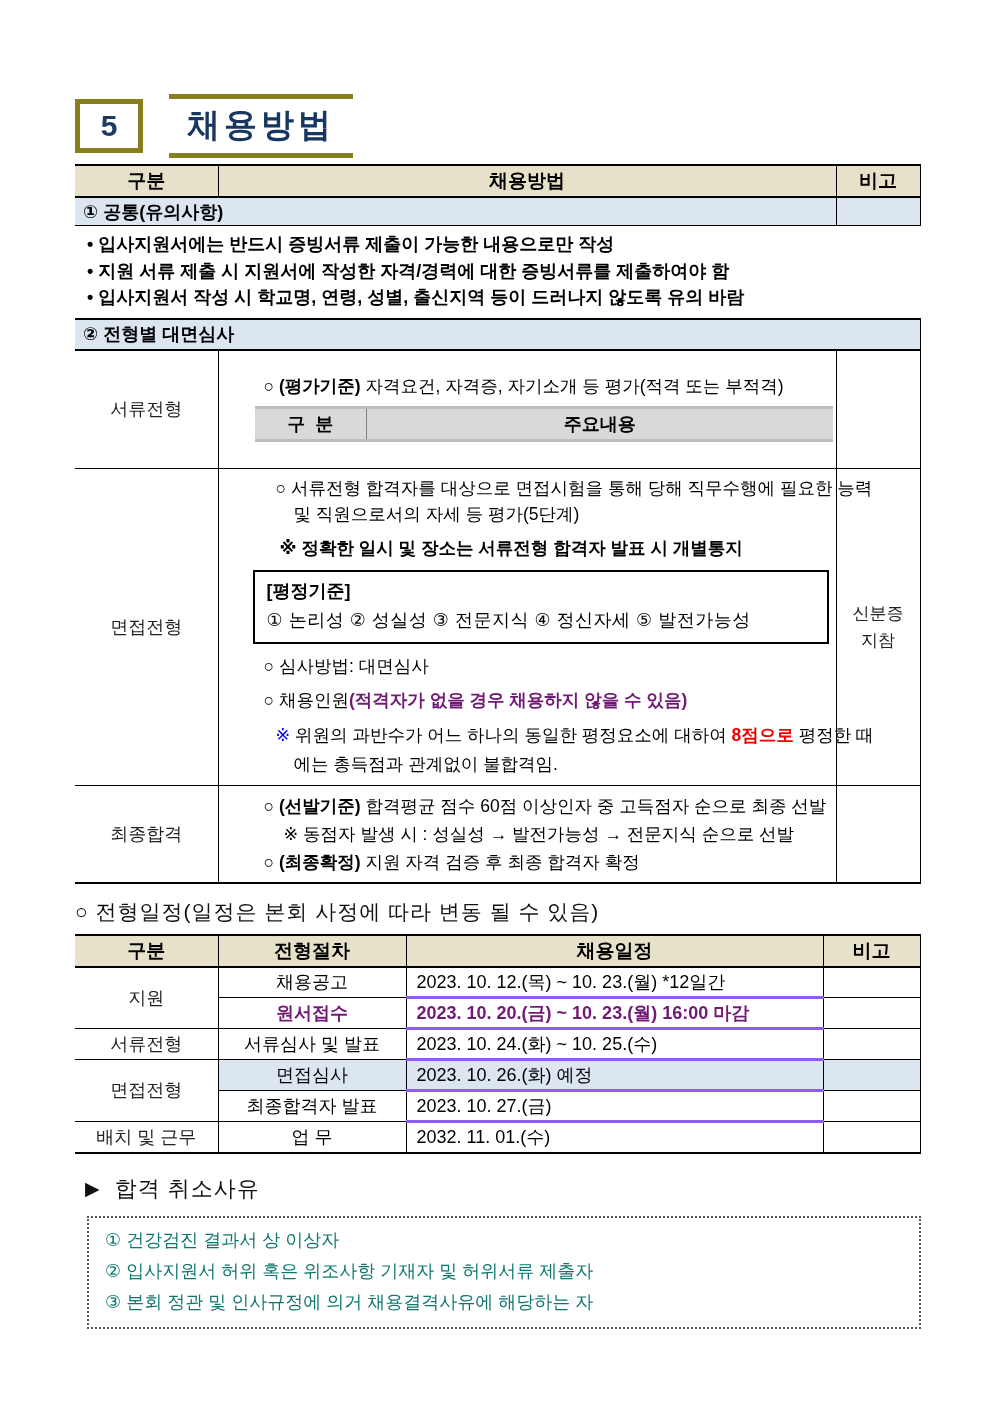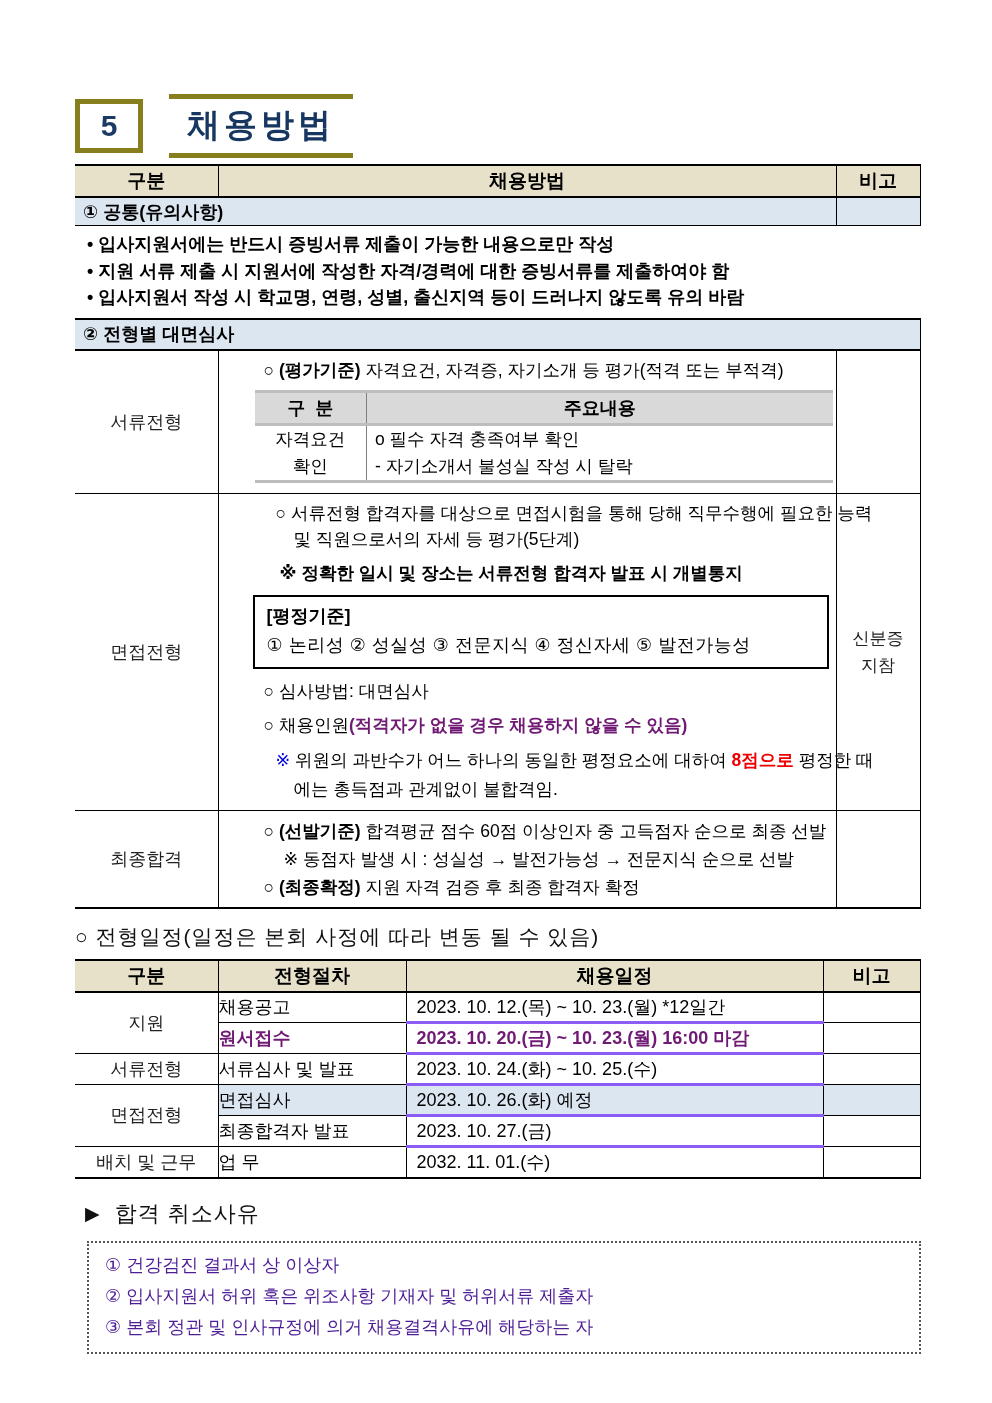--- a/index.html
+++ b/index.html
@@ -77,39 +77,39 @@
 
   
   .crit-box{
     width:548px;border:2px solid #000;margin:9px 0 9px 22px;padding:5px 12px 7px 12px;
   }
   .crit-box .ct{font-weight:bold;font-size:18px;line-height:28px;}
   .crit-box .ci{font-size:18px;line-height:30px;letter-spacing:0.5px;}
 
   
   .t2 td{height:28px;}
-  .t2 .step{font-size:18px;border-bottom:1px solid #000;}
+  .t2 .step{text-align:center;font-size:18px;border-bottom:1px solid #000;}
   .t2 .grp{text-align:center;font-size:18px;border-bottom:1px solid #000;color:#222;}
   .t2 .date{font-size:18px;padding-left:10px;border-bottom:3px solid #8b5cf6;}
   .t2 .rem{border-bottom:1px solid #000;}
   .t2 .botline{border-bottom:2px solid #000 !important;}
 
   
   .red-note{
     margin-top:20px;font-size:18.5px;font-weight:bold;color:#ee0000;
     text-decoration:underline;text-decoration-thickness:2px;text-underline-offset:5px;
     letter-spacing:0.5px;
   }
   .cancel-head{margin-top:20px;font-size:22px;display:flex;align-items:center;color:#111;letter-spacing:1px;}
   .cancel-head .tri{font-size:19px;margin:0 14px 0 10px;}
   .dotted-box{
     margin-top:12px;margin-left:12px;width:814px;
     border:2px dotted #555;padding:7px 0 9px 16px;
   }
-  .dotted-box .ditem{font-size:18px;line-height:31px;color:#4c1d95;}
+  .dotted-box .ditem{font-size:18px;line-height:31px;color:#0f766e;}
 </style>
 </head>
 <body>
 
 <div class="page">
 
   <div class="header-row">
     <div class="num-box">
       <span>5</span>
     </div>
@@ -159,30 +159,20 @@
         </div>
         <table class="inner">
           <colgroup>
                 <col style="width:112px">
                 <col style="width:466px">
               </colgroup>
           <tbody>
                 <tr>
             <th class="pre">구  분</th>
             <th class="c2">주요내용</th>
-          </tr>
-          <tr>
-            <td class="lbl">
-              <div>자격요건</div>
-              <div>확인</div>
-            </td>
-            <td class="c2 cnt">
-              <div>o 필수 자격 충족여부 확인</div>
-              <div>- 자기소개서 불성실 작성 시 탈락</div>
-            </td>
           </tr>
         </tbody>
             </table>
       </td>
       <td class="stage-note vline rline"></td>
     </tr>
 
     <tr>
       <td class="stage-label" style="height:281px">면접전형</td>
       <td class="stage-content vline">

